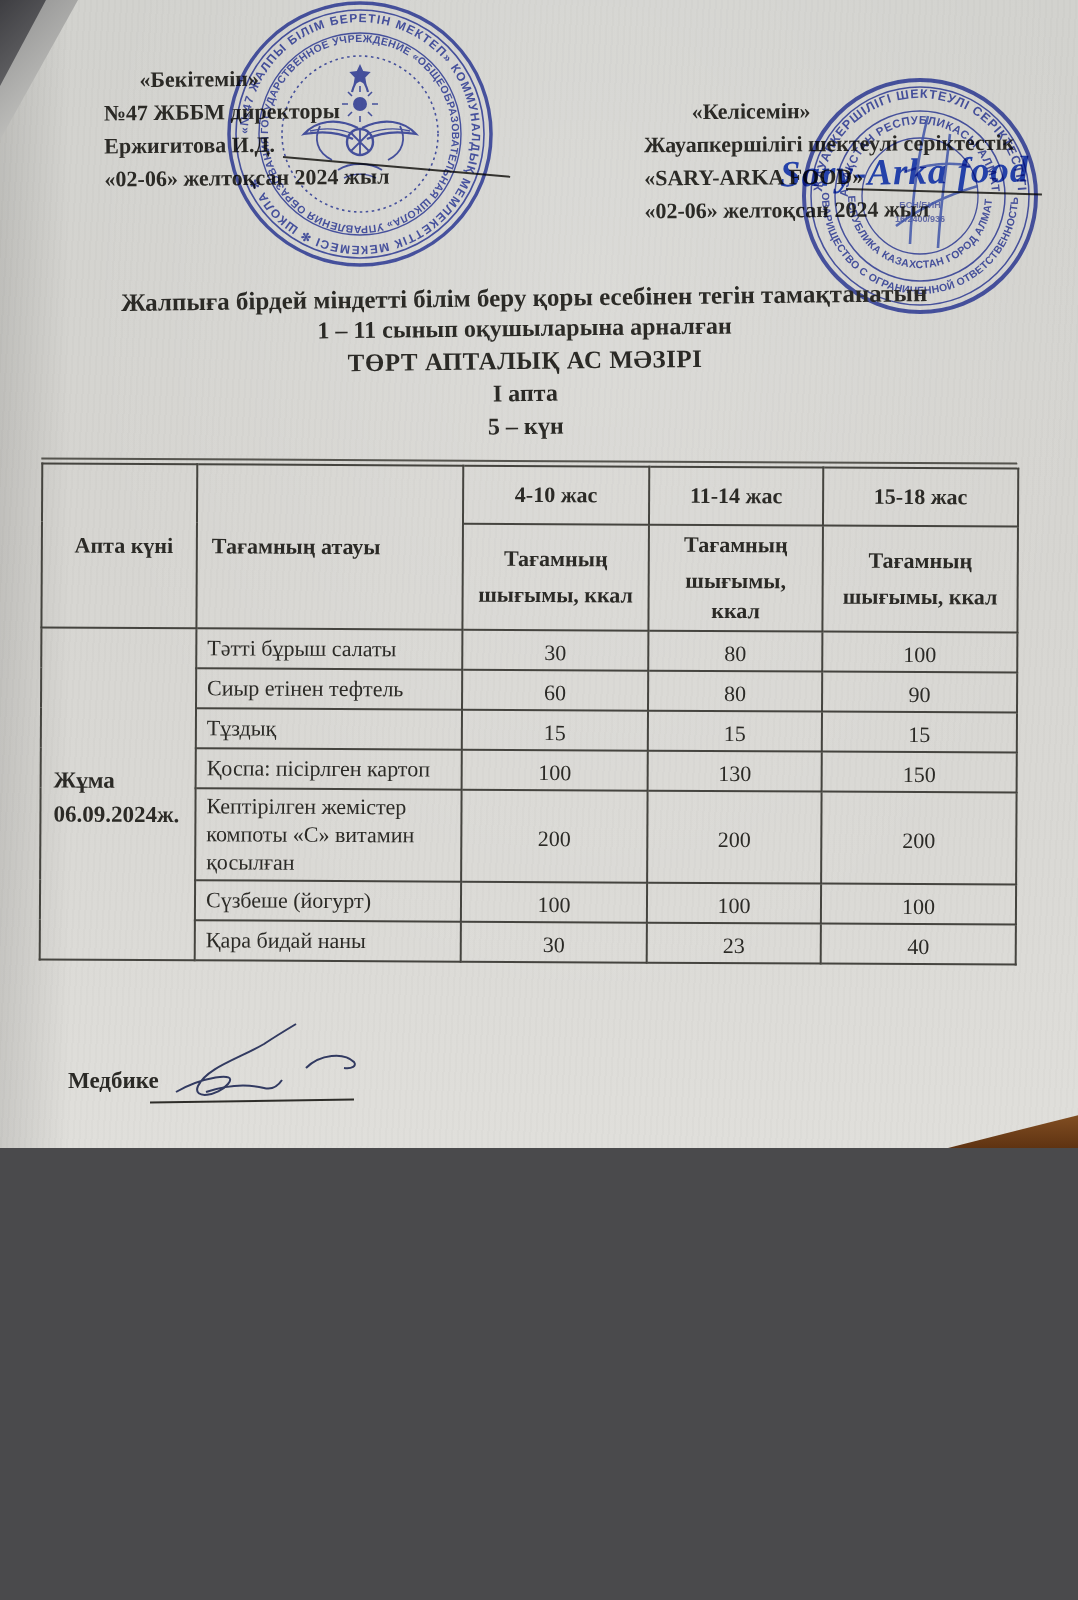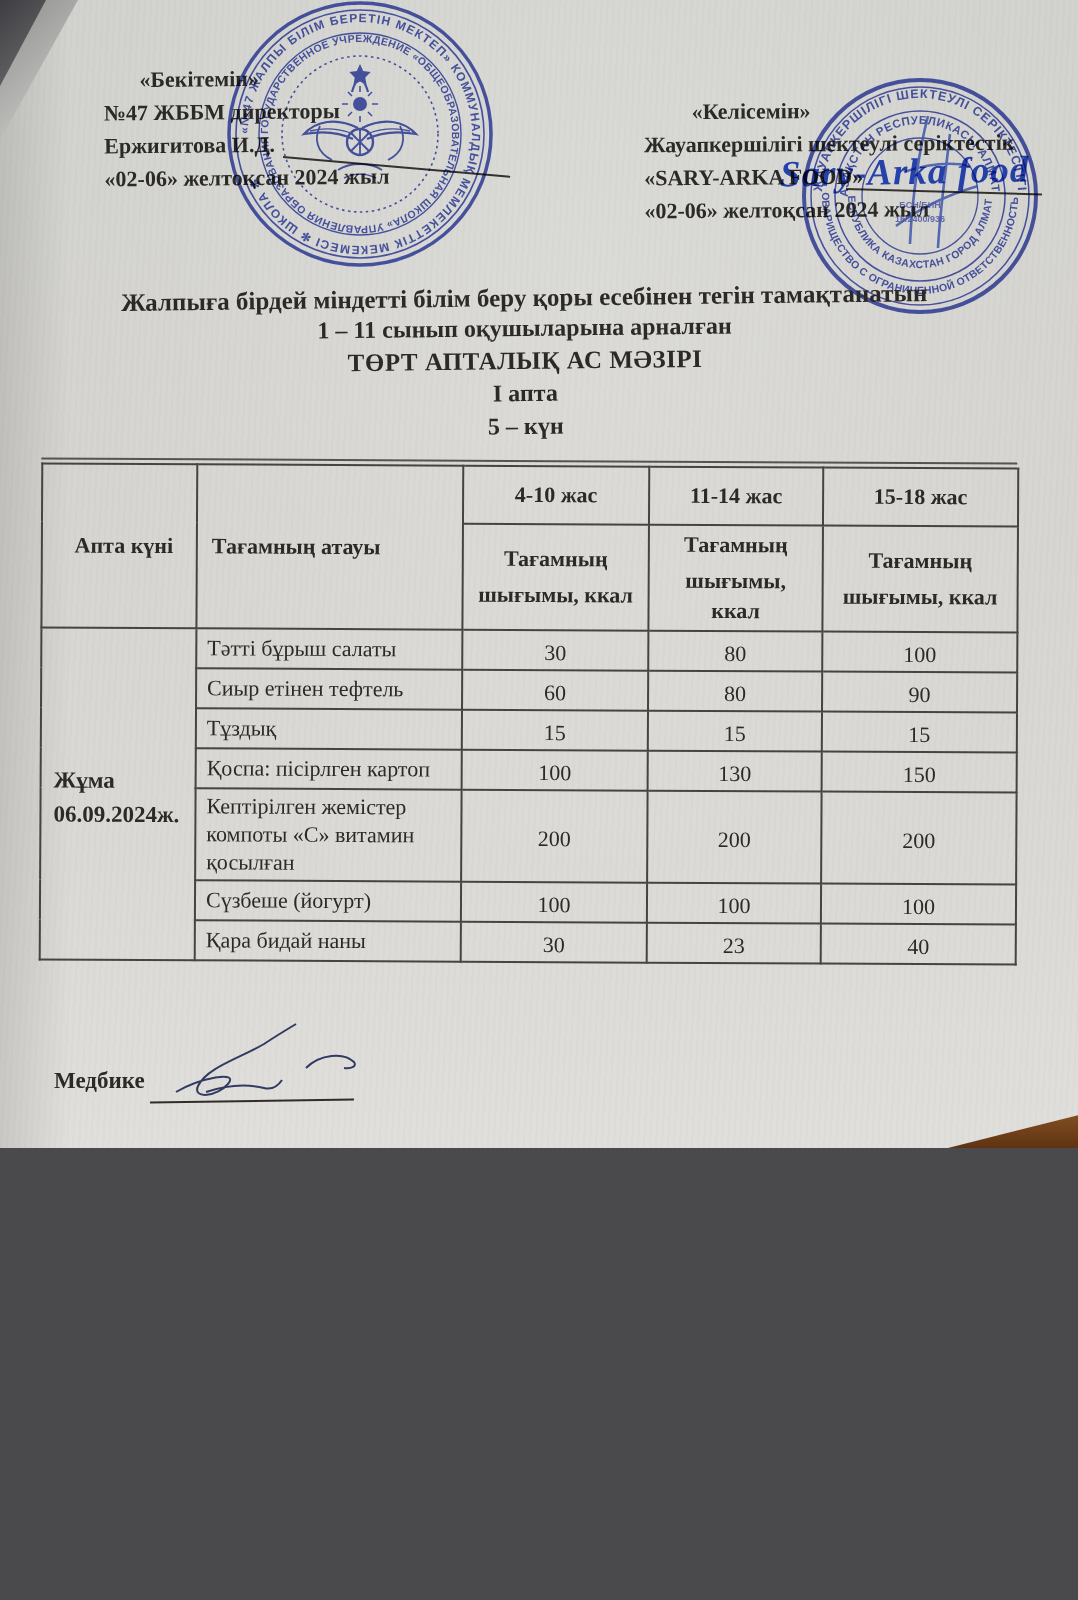--- a/index.html
+++ b/index.html
@@ -57,21 +57,21 @@
   td.dish-cell{font-size:22px;font-weight:normal;text-align:left;
     padding:3px 6px 3px 10px;height:32px;line-height:28px;}
   td.kcal-cell{font-size:22px;text-align:center;vertical-align:top;padding-top:6px;}
   
   .stamp{mix-blend-mode:multiply;opacity:0.88;}
   .handwriting{left:780px;top:150px;font-size:37px;font-weight:bold;font-style:italic;
     letter-spacing:1px;color:var(--handwriting-blue,#2b4ecf);transform:rotate(-1.2deg);
     mix-blend-mode:multiply;white-space:nowrap;}
   .scribble{mix-blend-mode:multiply;}
   
-  .nurse{left:54px;top:1068px;font-size:23px;font-weight:bold;}
+  .nurse{left:68px;top:1068px;font-size:23px;font-weight:bold;}
   .nurse-line{left:150px;top:1100px;width:204px;border-top:2px solid #2e2d29;transform:rotate(-0.8deg);}
   .sig{left:148px;top:1022px;}
 </style>
 </head>
 <body>
 
 <div class="photo">
 
   <div class="abs approval approval-left">
     <div class="l1">«Бекітемін»</div>

